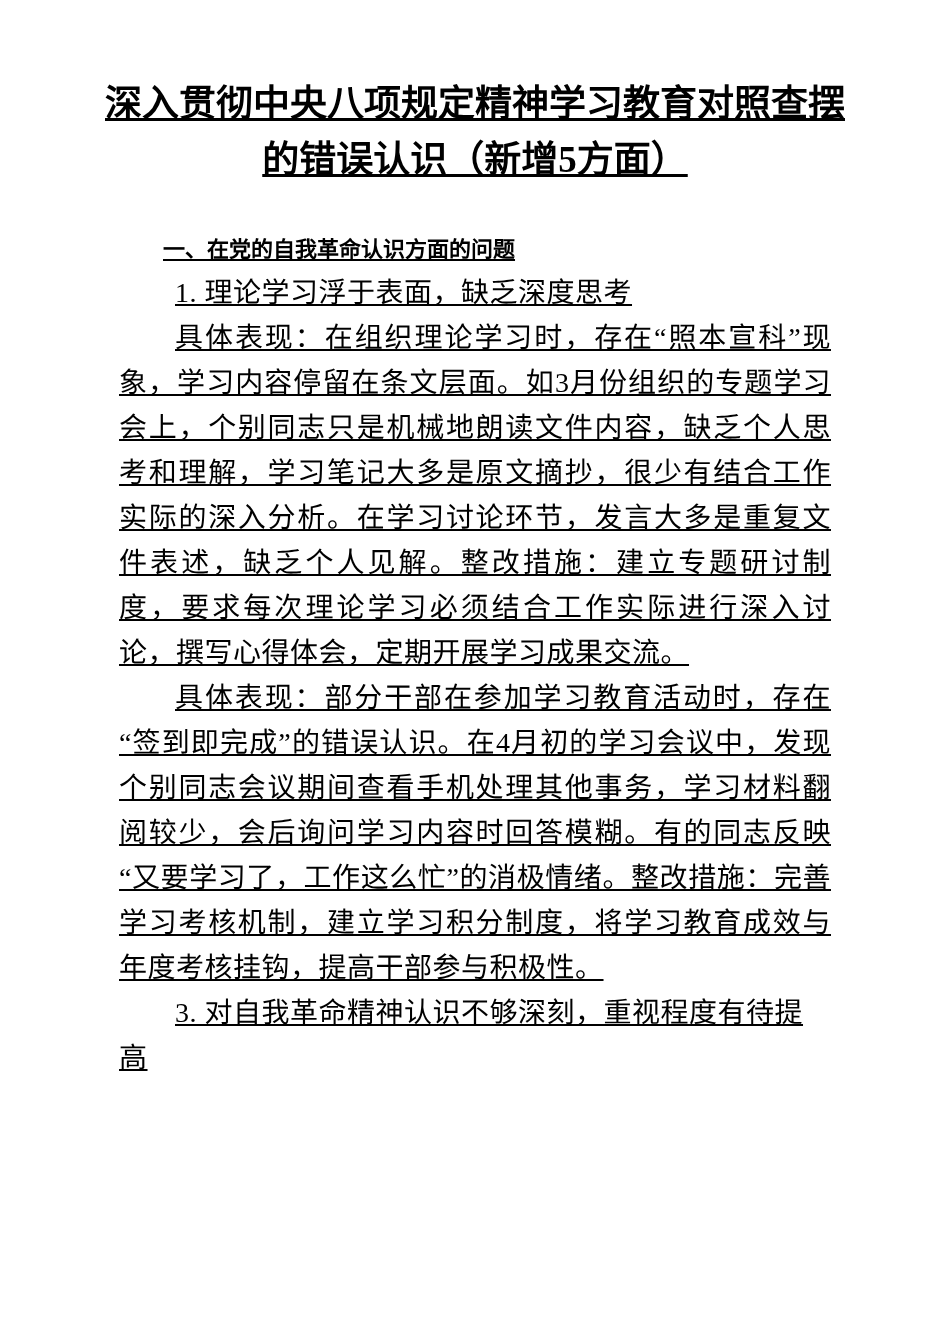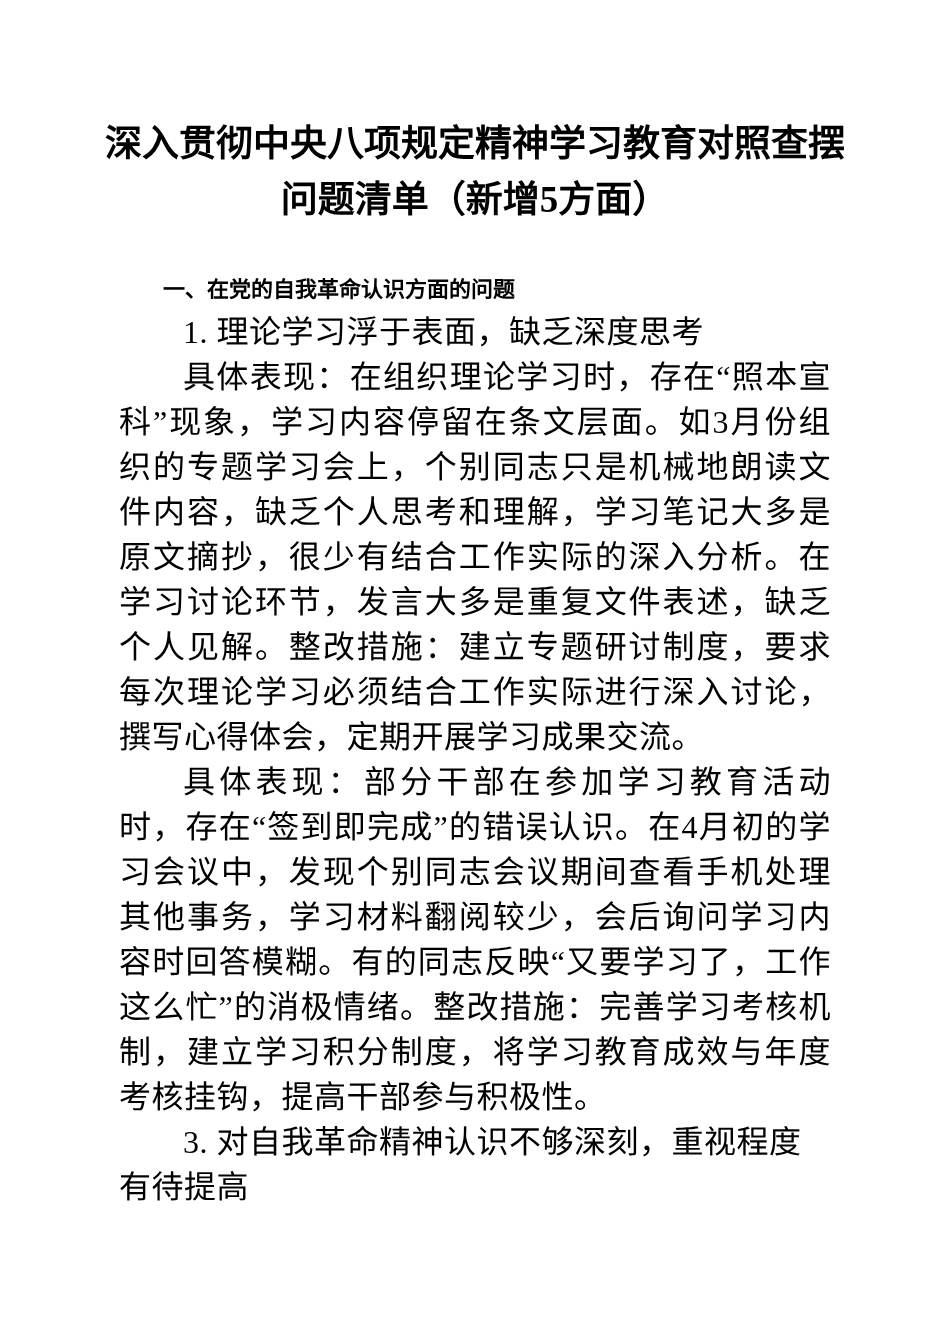--- a/index.html
+++ b/index.html
@@ -8,23 +8,24 @@
     background: #ffffff;
   }
   .page {
     position: relative;
     width: 950px;
     height: 1344px;
     margin: 0 auto;
     background: #ffffff;
     color: #000000;
     box-sizing: border-box;
-    padding: 116px 119px 0 119px;
+    padding: 76px 119px 0 119px;
     overflow: hidden;
     font-family: "Liberation Serif", "DejaVu Serif", serif;
+    text-decoration: underline;
   }
   .doc-title {
     margin: 0 -24px;
     font-size: 37px;
     line-height: 56px;
     font-weight: bold;
     text-align: center;
     font-family: "Liberation Serif", "DejaVu Serif", serif;
   }
   .doc-title .title-line {
@@ -35,40 +36,40 @@
     margin: 42px 0 0 0;
     font-size: 22px;
     line-height: 40px;
     font-weight: bold;
     text-indent: 2em;
     text-align: left;
     font-family: "Liberation Sans", "DejaVu Sans", sans-serif;
   }
   .para {
     margin: 0;
-    font-size: 32px;
+    font-size: 28px;
     line-height: 45px;
     text-indent: 2em;
     text-align: justify;
     text-justify: inter-character;
     font-family: "Liberation Serif", "DejaVu Serif", serif;
     letter-spacing: 0.5px;
   }
   .item-title {
     text-align: left;
   }
 </style>
 </head>
 <body>
 
 <div class="page">
 
   <h1 class="doc-title">
     <span class="title-line">深入贯彻中央八项规定精神学习教育对照查摆</span>
-    <span class="title-line">问题清单（新增5方面）</span>
+    <span class="title-line">的错误认识（新增5方面）</span>
   </h1>
 
   <h2 class="section-heading">一、在党的自我革命认识方面的问题</h2>
 
   <p class="para item-title">1. 理论学习浮于表面，缺乏深度思考</p>
   <p class="para">具体表现：在组织理论学习时，存在“照本宣科”现象，学习内容停留在条文层面。如3月份组织的专题学习会上，个别同志只是机械地朗读文件内容，缺乏个人思考和理解，学习笔记大多是原文摘抄，很少有结合工作实际的深入分析。在学习讨论环节，发言大多是重复文件表述，缺乏个人见解。整改措施：建立专题研讨制度，要求每次理论学习必须结合工作实际进行深入讨论，撰写心得体会，定期开展学习成果交流。</p>
 
   <p class="para">具体表现：部分干部在参加学习教育活动时，存在“签到即完成”的错误认识。在4月初的学习会议中，发现个别同志会议期间查看手机处理其他事务，学习材料翻阅较少，会后询问学习内容时回答模糊。有的同志反映“又要学习了，工作这么忙”的消极情绪。整改措施：完善学习考核机制，建立学习积分制度，将学习教育成效与年度考核挂钩，提高干部参与积极性。</p>
 
   <p class="para item-title">3. 对自我革命精神认识不够深刻，重视程度有待提高</p>

